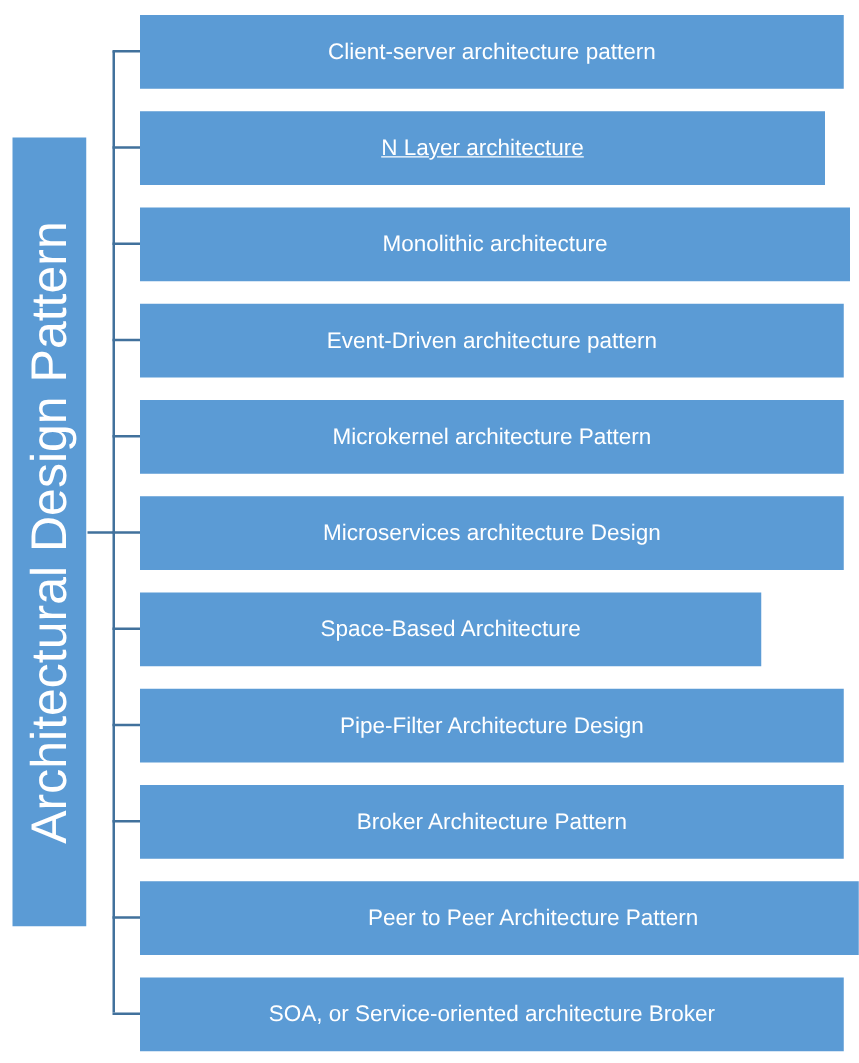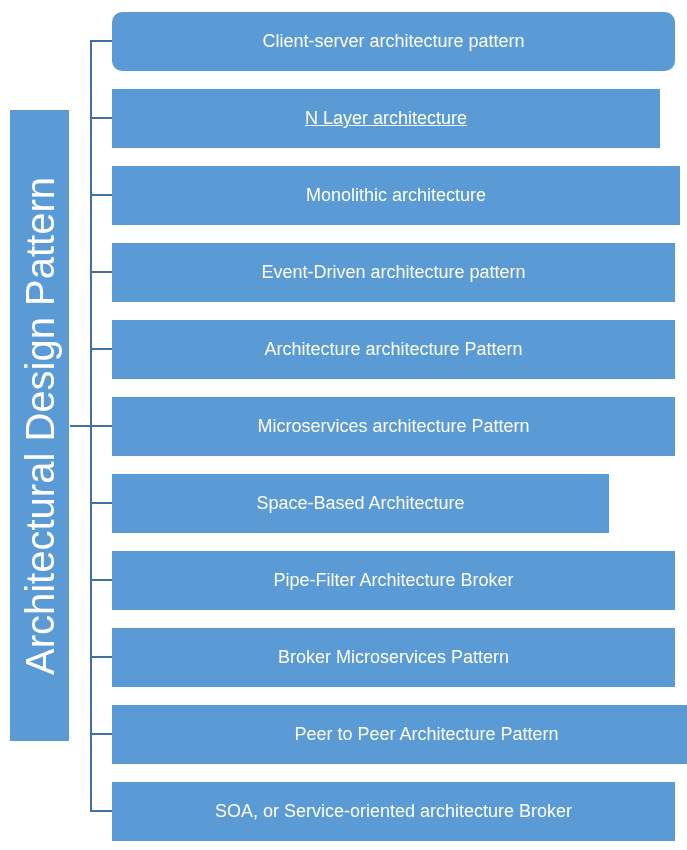--- a/index.html
+++ b/index.html
@@ -20,34 +20,34 @@
 <body>
 
 <div class="title-box">
   <div class="title-text">Architectural Design Pattern</div>
 </div>
 <div class="hline" style="left:70px; top:425px; width:22px;"></div>
 <div class="vline"></div>
 
 <div id="boxes">
     <div class="hline" style="left: 90px; top: 40px; width: 22px;"></div>
-    <div class="box" style="top: 12px; width: 563px; border-radius: 10px;">Client-server architecture pattern</div>
+    <div class="box" style="top: 12px; width: 563px;">Client-server architecture pattern</div>
     <div class="hline" style="left: 90px; top: 117px; width: 22px;"></div>
     <div class="box" style="top: 89px; width: 548px; text-decoration: underline;">N Layer architecture</div>
     <div class="hline" style="left: 90px; top: 194px; width: 22px;"></div>
     <div class="box" style="top: 166px; width: 568px;">Monolithic architecture</div>
     <div class="hline" style="left: 90px; top: 271px; width: 22px;"></div>
     <div class="box" style="top: 243px; width: 563px; text-align: right;">Event-Driven architecture pattern</div>
     <div class="hline" style="left: 90px; top: 348px; width: 22px;"></div>
-    <div class="box" style="top: 320px; width: 563px;">Architecture architecture Pattern</div>
+    <div class="box" style="top: 320px; width: 563px;">Microkernel architecture Pattern</div>
     <div class="hline" style="left: 90px; top: 425px; width: 22px;"></div>
-    <div class="box" style="top: 397px; width: 563px;">Microservices architecture Pattern</div>
+    <div class="box" style="top: 397px; width: 563px;">Microservices architecture Design</div>
     <div class="hline" style="left: 90px; top: 502px; width: 22px;"></div>
     <div class="box" style="top: 474px; width: 497px;">Space-Based Architecture</div>
     <div class="hline" style="left: 90px; top: 579px; width: 22px;"></div>
-    <div class="box" style="top: 551px; width: 563px;">Pipe-Filter Architecture Broker</div>
+    <div class="box" style="top: 551px; width: 563px;">Pipe-Filter Architecture Design</div>
     <div class="hline" style="left: 90px; top: 656px; width: 22px;"></div>
-    <div class="box" style="top: 628px; width: 563px;">Broker Microservices Pattern</div>
+    <div class="box" style="top: 628px; width: 563px;">Broker Architecture Pattern</div>
     <div class="hline" style="left: 90px; top: 733px; width: 22px;"></div>
     <div class="box" style="top: 705px; width: 629px;">Peer to Peer Architecture Pattern</div>
     <div class="hline" style="left: 90px; top: 810px; width: 22px;"></div>
     <div class="box" style="top: 782px; width: 563px;">SOA, or Service-oriented architecture Broker</div>
   </div>
 
 </body></html>

